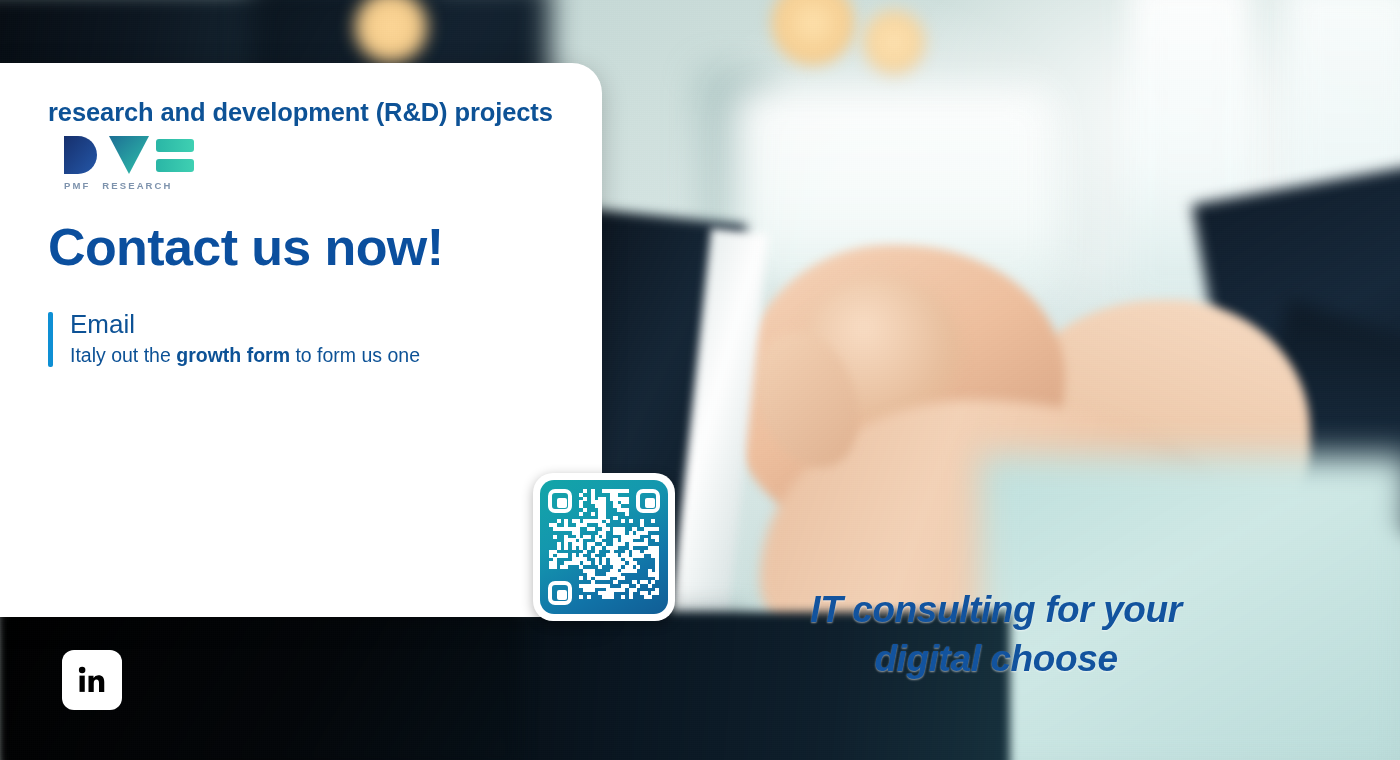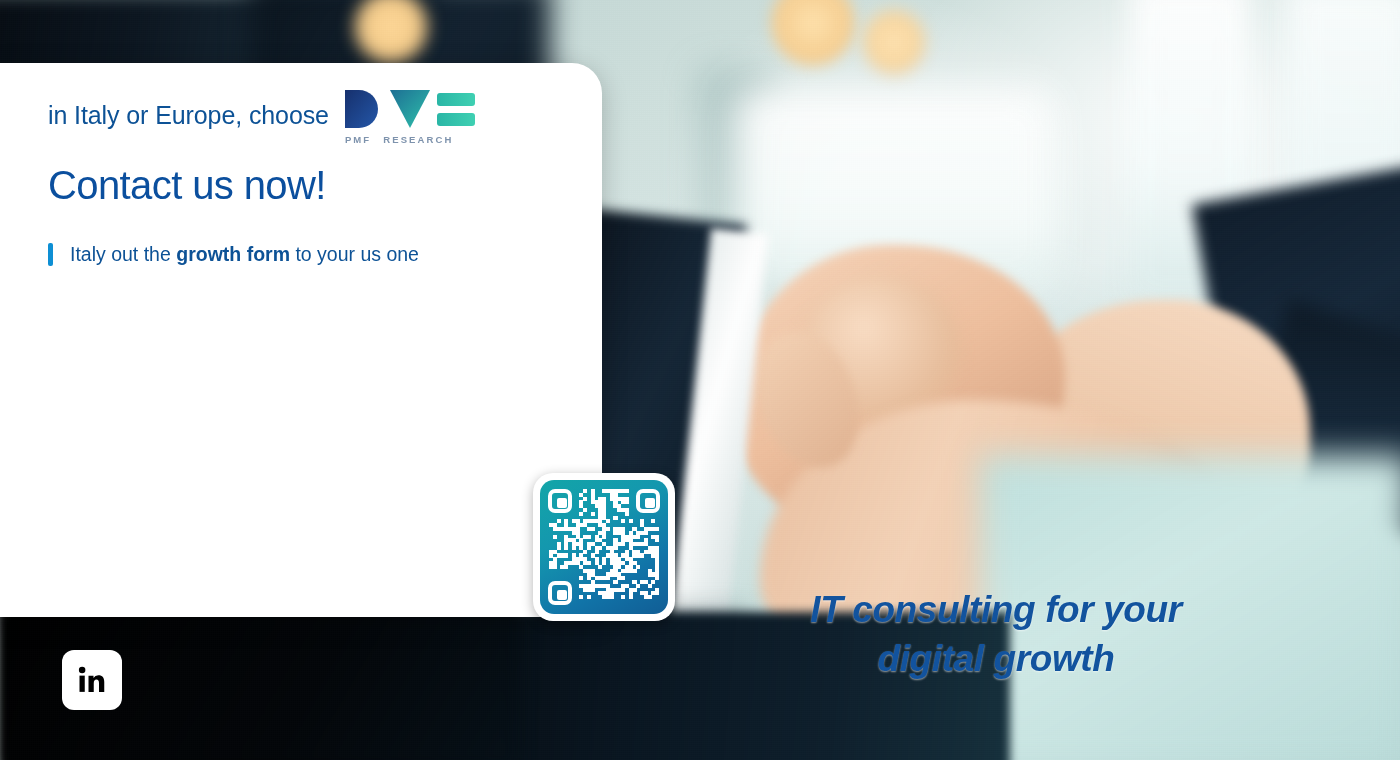--- a/index.html
+++ b/index.html
@@ -279,24 +279,24 @@
     font-size: 9.5px;
     letter-spacing: 2.1px;
     color: #7e93ad;
     font-weight: 600;
     padding-left: 2px;
   }
 
   
   .contact-heading {
     color: #0b4f9e;
-    font-weight: normal;
-    font-size: 40px;
+    font-weight: bold;
+    font-size: 52px;
     letter-spacing: -0.6px;
-    margin-top: 22px;
+    margin-top: 30px;
     margin-bottom: 24px;
   }
 
   
   .contact-block {
     position: relative;
     padding-left: 22px;
     margin-bottom: 31px;
   }
   .contact-block::before {
@@ -428,23 +428,23 @@
     <div class="cuff-left"></div>
     <div class="floor-teal"></div>
     <div class="bottom-grey"></div>
     <div class="bottom-dark"></div>
     <div class="bottom-dark2"></div>
     <div class="grain"></div>
   </div>
 
   <div class="card">
 
+    <div class="lead-line bold">research and development (R&amp;D) projects</div>
 
     <div class="lead-row">
-      <span class="lead-line">in Italy or Europe, choose</span>
 
       <span class="logo">
         <span class="logo-marks">
           <span class="mark-d">
             <svg viewBox="0 0 40 40" width="40" height="40">
               <defs>
                 <linearGradient id="gd" x1="0" y1="0" x2="1" y2="1">
                   <stop offset="0" stop-color="#16306d"></stop>
                   <stop offset="1" stop-color="#2457a8"></stop>
                 </linearGradient>
@@ -474,21 +474,22 @@
         </span>
       </span>
     </div>
 
     <div class="contact-heading">Contact us now!</div>
 
     <div class="contact-block">
     </div>
 
     <div class="contact-block">
-      <div class="cb-sub"><span>Italy out the </span><b>growth form</b><span> to your us one</span></div>
+      <div class="cb-label">Email</div>
+      <div class="cb-sub"><span>Italy out the </span><b>growth form</b><span> to form us one</span></div>
     </div>
 
   </div>
 
   <div class="qr-wrap">
     <div class="qr">
       <div class="qr-mods" id="qr-mods">
           <i style="left:34.14px;top:0.00px;width:4.09px;height:4.09px"></i>
           <i style="left:41.72px;top:0.00px;width:4.09px;height:4.09px"></i>
           <i style="left:53.10px;top:0.00px;width:4.09px;height:4.09px"></i>
@@ -797,21 +798,21 @@
           <i style="left:98.62px;top:106.21px;width:4.09px;height:4.09px"></i>
         </div>
       <div class="finder f-tl"></div>
       <div class="finder f-tr"></div>
       <div class="finder f-bl"></div>
     </div>
   </div>
 
   <div class="tagline">
     <div>IT consulting for your</div>
-    <div>digital growth</div>
+    <div>digital choose</div>
   </div>
 
   <div class="linkedin">
     <svg class="li-glyph" viewBox="0 0 24 24">
       <rect x="2" y="8.5" width="4.2" height="13" fill="#000"></rect>
       <circle cx="4.1" cy="4" r="2.6" fill="#000"></circle>
       <path d="M9.2 8.5 h4 v1.9 a4.4 4.4 0 0 1 3.9-2.2 c3.3 0 4.7 2 4.7 5.4 v7.9 h-4.2 v-7 c0-1.8-.6-2.9-2.1-2.9 -1.3 0-2.1 .9-2.1 2.9 v7 H9.2 Z" fill="#000"></path>
     </svg>
   </div>
 

